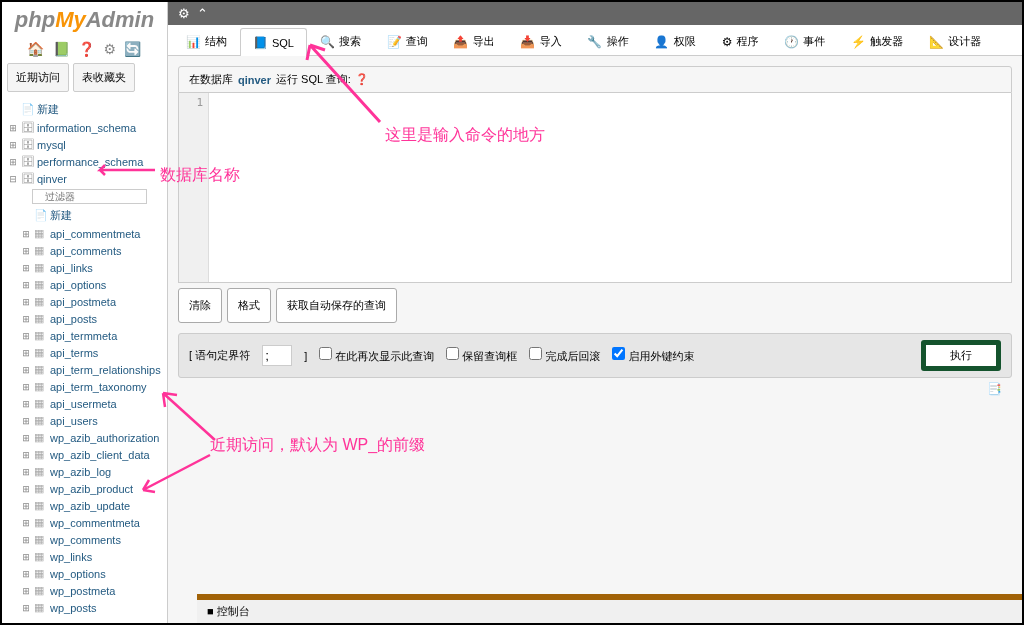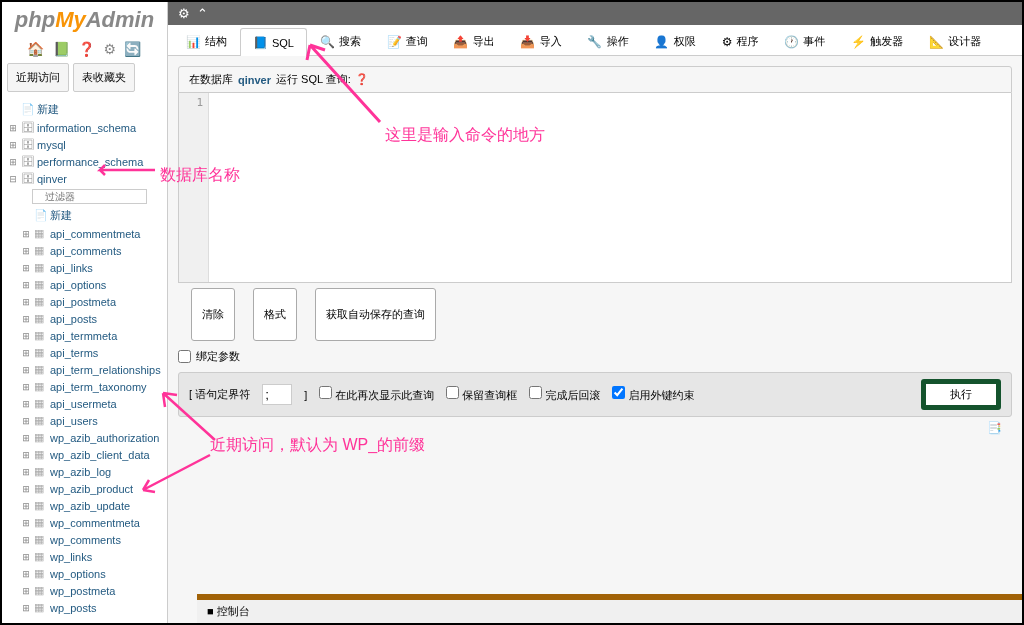--- a/index.html
+++ b/index.html
@@ -39,21 +39,21 @@
     .tab-icon { font-size: 12px; }
     
     .sql-panel { padding: 10px; flex: 1; display: flex; flex-direction: column; }
     .sql-header { background: #f6f6f6; border: 1px solid #ccc; padding: 5px 10px; font-size: 11px; border-radius: 3px 3px 0 0; display: flex; align-items: center; gap: 5px; }
     .sql-header .db { color: #235a81; font-weight: bold; }
     .editor-wrap { display: flex; border: 1px solid #ccc; border-top: none; background: #fff; height: 190px; }
     .line-numbers { width: 30px; background: #f0f0f0; border-right: 1px solid #ddd; text-align: right; padding: 3px 5px 3px 0; color: #999; font-family: monospace; font-size: 11px; }
     .editor { flex: 1; padding: 3px 5px; font-family: monospace; font-size: 12px; border: none; outline: none; resize: none; }
     
     .button-row { padding: 5px 0; display: flex; gap: 5px; align-items: center; }
-    .action-btn { background: #fff; border: 1px solid #aaa; border-radius: 3px; padding: 18px 10px; font-size: 11px; cursor: pointer; margin-left: 13px; }
+    .action-btn { background: #fff; border: 1px solid #aaa; border-radius: 3px; padding: 9px 10px; font-size: 11px; cursor: pointer; }
     .checkbox-row { padding: 3px 0; display: flex; align-items: center; gap: 5px; font-size: 11px; }
     
     .delimiter-row { background: #e6e6e6; border: 1px solid #ccc; padding: 6px 10px; display: flex; align-items: center; gap: 12px; font-size: 11px; border-radius: 3px; margin-top: 5px; }
     .delimiter-row input[type=text] { width: 30px; padding: 2px; border: 1px solid #ccc; }
     .exec-btn { margin-left: auto; background: #fff; border: 5px solid #14532d; border-radius: 3px; padding: 3px 24px; font-size: 11px; cursor: pointer; }
     
     .bookmark-hint { text-align: right; padding: 4px 10px; color: #888; }
     .console-bar { background: #f0f0f0; border-top: 6px solid #a16207; padding: 4px 10px; font-size: 11px; position: absolute; bottom: 2px; left: 197px; right: 2px; }
     
     .annotation { position: absolute; color: #ff3399; font-size: 16px; pointer-events: none; z-index: 100; }
@@ -304,24 +304,20 @@
         <div class="line-numbers">
           <div>1</div>
         </div>
         <textarea class="editor" style=""></textarea>
       </div>
 
       <div class="button-row">
         <button class="action-btn">清除</button>
         <button class="action-btn">格式</button>
         <button class="action-btn">获取自动保存的查询</button>
-      </div>
-      <div class="checkbox-row">
-        <input type="checkbox" style="">
-        <span>绑定参数</span>
       </div>
 
       <div class="delimiter-row">
         <span>[ <span>语句定界符</span></span>
         <input type="text" value=";" style="">
         <span>]</span>
         <label><input type="checkbox" style=""> <span>在此再次显示此查询</span></label>
         <label><input type="checkbox" style=""> <span>保留查询框</span></label>
         <label><input type="checkbox" style=""> <span>完成后回滚</span></label>
         <label><input type="checkbox" checked="" style=""> <span>启用外键约束</span></label>

